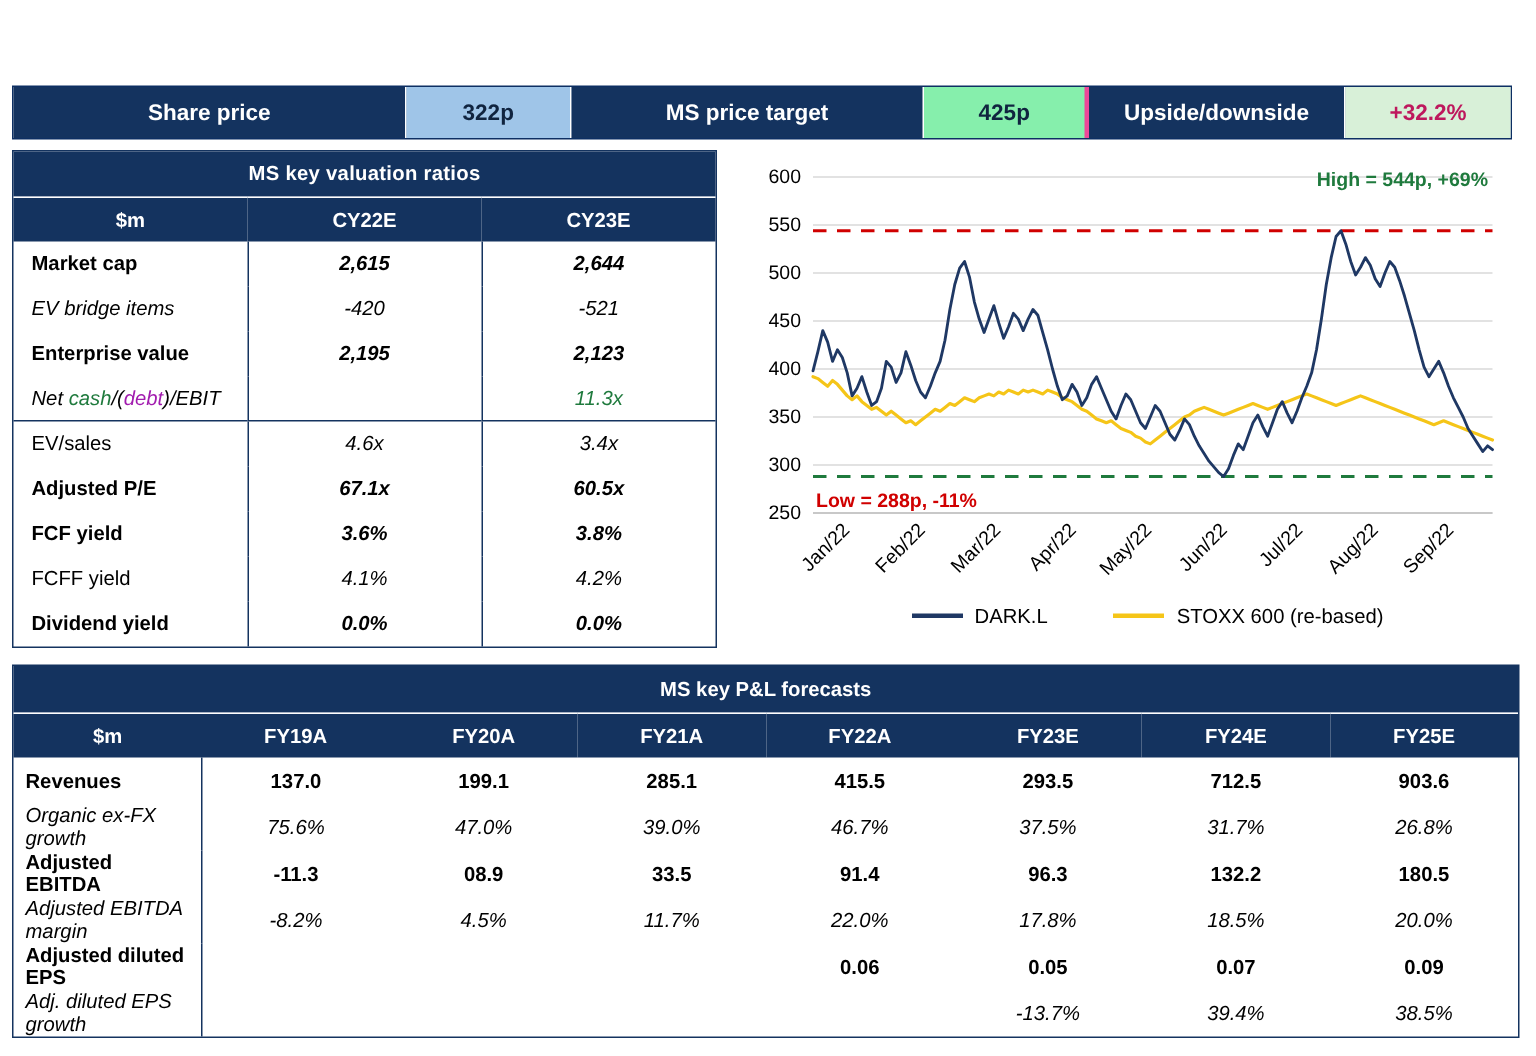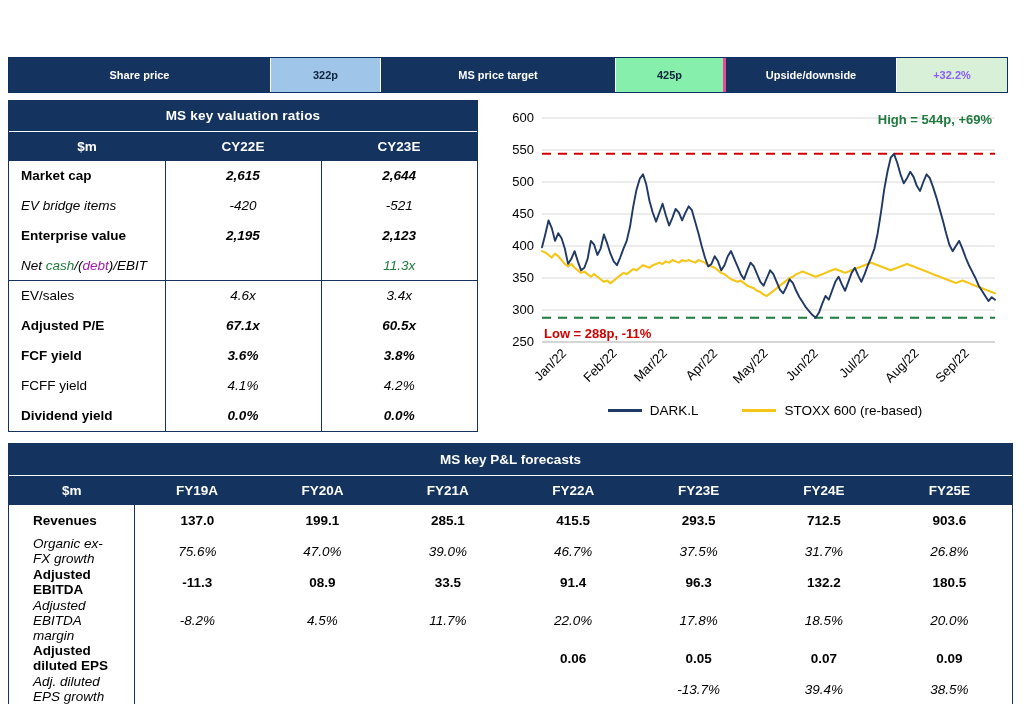--- a/index.html
+++ b/index.html
@@ -30,21 +30,21 @@
     width: 1000px;
     height: 36px;
     display: flex;
     border: 1px solid #0d2f63;
     box-sizing: border-box;
   }
   .top-cell {
     display: flex;
     align-items: center;
     justify-content: center;
-    font-size: 11px;
+    font-size: 15px;
     font-weight: bold;
     box-sizing: border-box;
   }
   .tc-label {
     background: #14335f;
     color: #ffffff;
     flex: 0 0 262px;
     border-right: 1px solid #ffffff;
   }
   .tc-value {
@@ -66,21 +66,21 @@
     border-right: 3px solid #ec4899;
   }
   .tc-label3 {
     background: #14335f;
     color: #ffffff;
     flex: 1 1 auto;
     border-right: 1px solid #ffffff;
   }
   .tc-value3 {
     background: #d8f0d8;
-    color: #8b5cf6;
+    color: #be185d;
     flex: 0 0 110px;
     text-align: right;
   }
 
   
   .val-table {
     position: absolute;
     left: 8px;
     top: 100px;
     width: 470px;
@@ -184,21 +184,21 @@
     color: #fff;
     font-size: 13.5px;
     font-weight: bold;
     height: 27px;
     text-align: center;
     border-top: 1px solid #fff;
   }
   .pl-table td {
     font-size: 13.5px;
     height: 31px;
-    padding: 0 24px;
+    padding: 0 8px;
     box-sizing: border-box;
   }
   .pl-table td.lbl { text-align: left; }
   .pl-table td.num { text-align: center; }
   .colsep { border-left: 1px solid #14335f; }
 </style>
 </head>
 <body>
 
 <div class="page">

